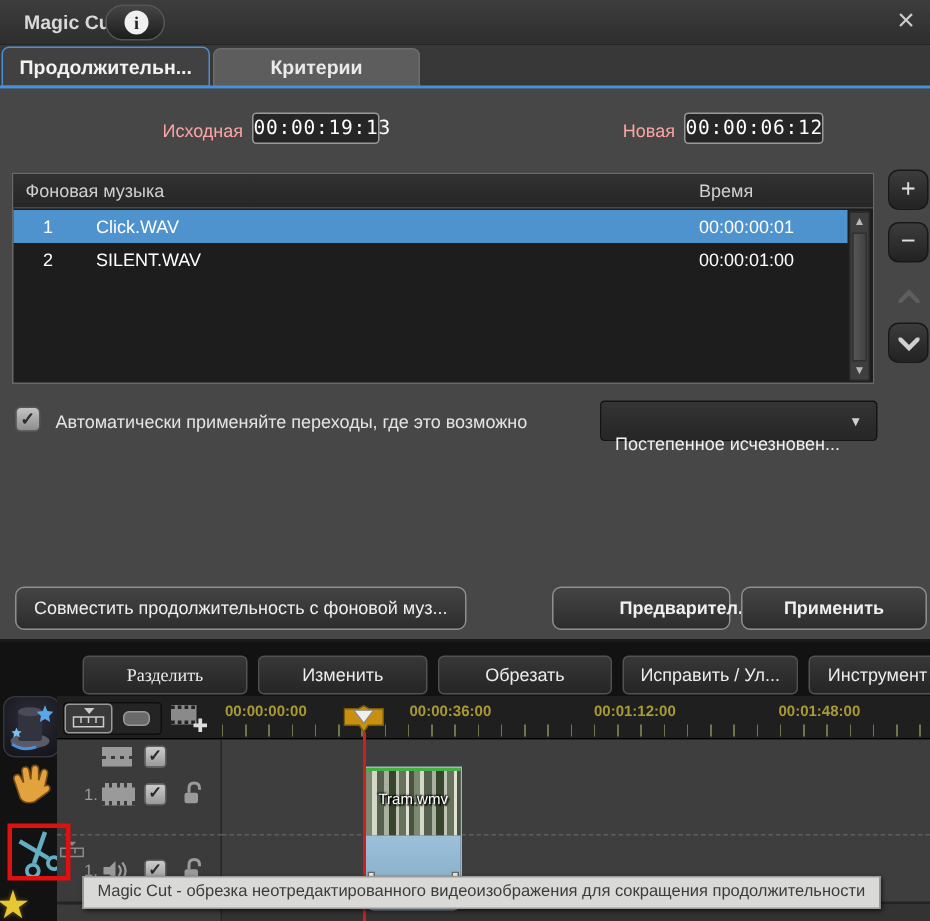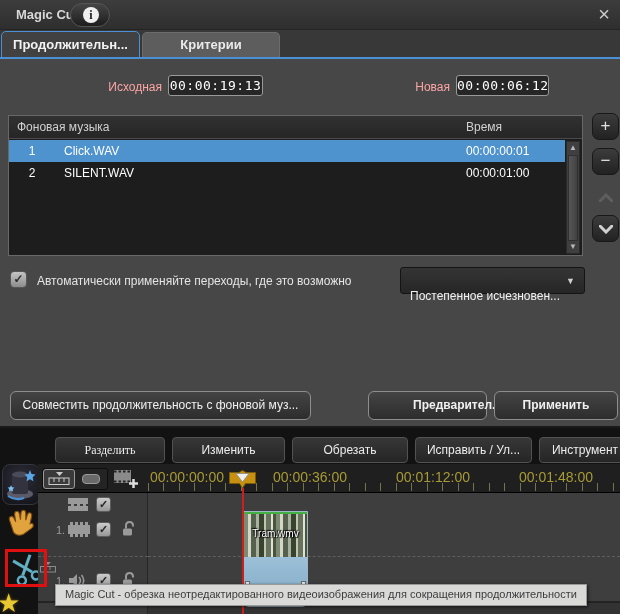--- a/index.html
+++ b/index.html
@@ -97,21 +97,21 @@
 
   
   .tl-topbar { left:38px; top:464px; width:582px; height:29px; background:#1f1f1f;
     border-bottom:1px solid #000; }
   .view-group { left:4px; top:4px; width:66px; height:22px; background:#242424;
     border:1px solid #0e0e0e; border-radius:3px; display:flex; }
   .view-btn { width:33px; height:20px; display:flex; align-items:center; justify-content:center; cursor:pointer; }
   .view-btn-active { background:#3a3a3a; border:1px solid #9a9a9a; border-radius:3px; }
   .addtrack-btn { left:74px; top:2px; width:28px; height:25px; display:flex;
     align-items:center; justify-content:center; cursor:pointer; }
-  .ruler-label { top:5px; font-size:14px; font-weight:normal; color:#a89a35; }
+  .ruler-label { top:5px; font-size:10px; font-weight:bold; color:#a89a35; }
   .ruler-ticks { left:110px; top:19px; width:472px; height:8px;
     background:repeating-linear-gradient(to right, #73734d 0 1px, transparent 1px 15.5px); }
 
   .playhead-marker { left:229px; top:470px; z-index:31; cursor:grab; }
   .playhead-line { left:242px; top:488px; width:2px; height:126px; background:#cc2020; z-index:30; }
 
   .track-headers { left:38px; top:493px; width:110px; height:121px; background:#3b3b3b;
     border-right:1px solid #262626; }
   .track-num { font-size:11px; color:#9a9a9a; }
   .film-icon { background:
@@ -162,21 +162,21 @@
       <div class="abs close-btn">×</div>
     </div>
 
     <div class="abs tabbar">
       <div class="abs tab tab-active">Продолжительн...</div>
       <div class="abs tab tab-inactive">Критерии</div>
     </div>
     <div class="abs tab-underline"></div>
 
     <span class="abs field-label" style="left:60px; top:80px; width:102px; text-align:right;">Исходная</span>
-    <div class="abs time-field" style="left:168px; top:75px; width:95px;">00:00:19:13</div>
+    <div class="abs time-field" style="left:168px; top:75px; width:85px;">00:00:19:13</div>
     <span class="abs field-label" style="left:350px; top:80px; width:100px; text-align:right;">Новая</span>
     <div class="abs time-field" style="left:456px; top:75px; width:93px;">00:00:06:12</div>
 
     <div class="abs music-list">
       <div class="abs list-header">
         <span class="abs col-name">Фоновая музыка</span>
         <span class="abs col-time">Время</span>
       </div>
       <div class="abs list-row row-selected" style="top:24px;">
         <span class="abs cell-index">1</span>

